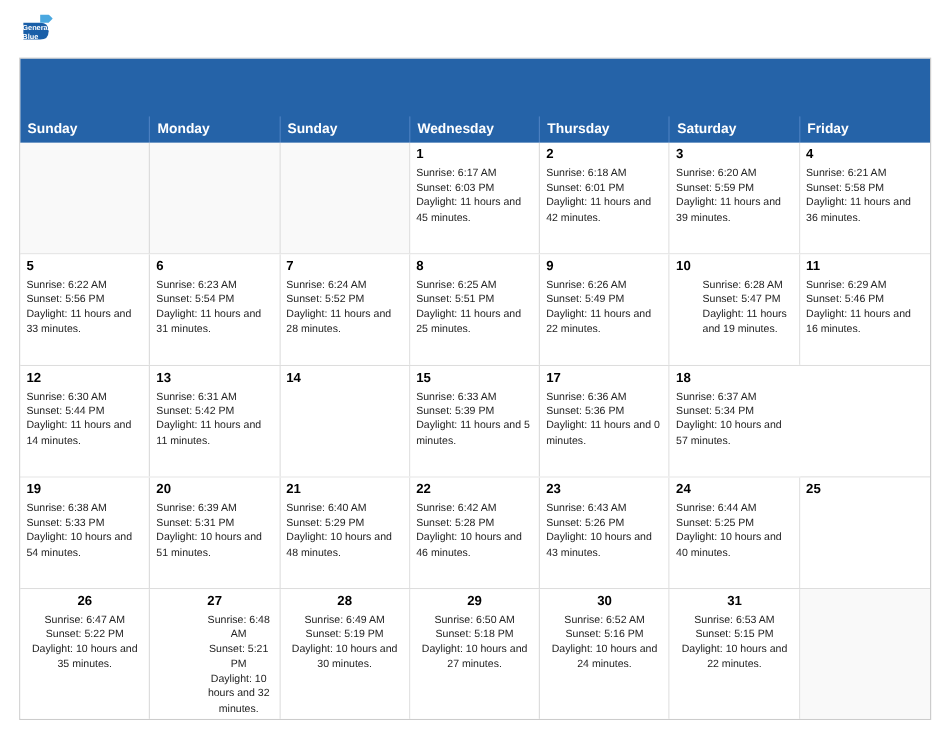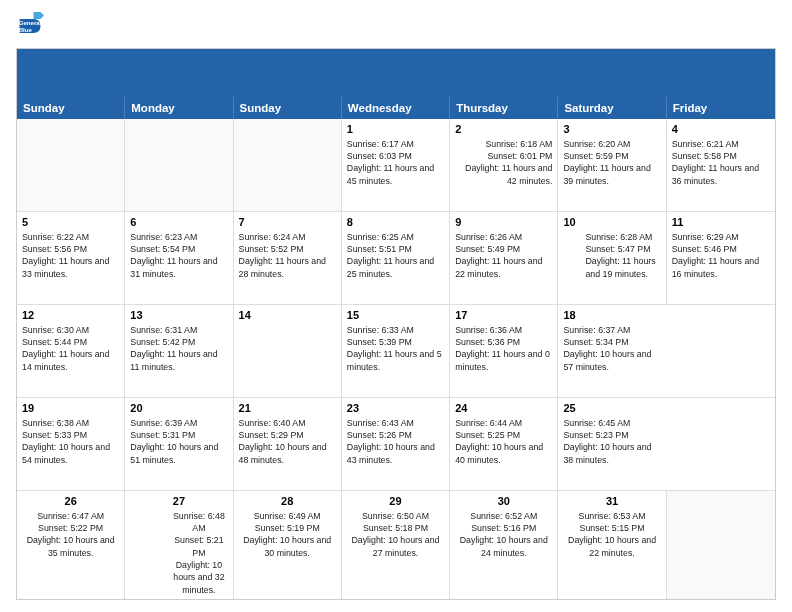--- a/index.html
+++ b/index.html
@@ -137,21 +137,21 @@
           <div class="cal-cell empty"></div>
           <div class="cal-cell empty"></div>
           <div class="cal-cell">
             <span class="day-num">1</span>
             <div class="cell-text" style="white-space: pre-line;">Sunrise: 6:17 AM
 Sunset: 6:03 PM
 Daylight: 11 hours and 45 minutes.</div>
           </div>
           <div class="cal-cell">
             <span class="day-num">2</span>
-            <div class="cell-text" style="white-space: pre-line; text-align: right;">Sunrise: 6:18 AM
+            <div class="cell-text" style="white-space: pre-line;">Sunrise: 6:18 AM
 Sunset: 6:01 PM
 Daylight: 11 hours and 42 minutes.</div>
           </div>
           <div class="cal-cell">
             <span class="day-num">3</span>
             <div class="cell-text" style="white-space: pre-line;">Sunrise: 6:20 AM
 Sunset: 5:59 PM
 Daylight: 11 hours and 39 minutes.</div>
           </div>
           <div class="cal-cell">
@@ -253,36 +253,39 @@
 Sunset: 5:31 PM
 Daylight: 10 hours and 51 minutes.</div>
           </div>
           <div class="cal-cell">
             <span class="day-num">21</span>
             <div class="cell-text" style="white-space: pre-line;">Sunrise: 6:40 AM
 Sunset: 5:29 PM
 Daylight: 10 hours and 48 minutes.</div>
           </div>
           <div class="cal-cell">
+            <span class="day-num">22</span>
+            <div class="cell-text" style="white-space: pre-line;">Sunrise: 6:42 AM
+Sunset: 5:28 PM
+Daylight: 10 hours and 46 minutes.</div>
+          </div>
+          <div class="cal-cell">
             <span class="day-num">23</span>
             <div class="cell-text" style="white-space: pre-line;">Sunrise: 6:43 AM
 Sunset: 5:26 PM
 Daylight: 10 hours and 43 minutes.</div>
           </div>
           <div class="cal-cell">
             <span class="day-num">24</span>
             <div class="cell-text" style="white-space: pre-line;">Sunrise: 6:44 AM
 Sunset: 5:25 PM
 Daylight: 10 hours and 40 minutes.</div>
           </div>
           <div class="cal-cell">
             <span class="day-num">25</span>
-            <div class="cell-text" style="white-space: pre-line;">Sunrise: 6:45 AM
-Sunset: 5:23 PM
-Daylight: 10 hours and 38 minutes.</div>
           </div>
         </div>
         <div class="cal-row">
           <div class="cal-cell">
             <span class="day-num">26</span>
             <div class="cell-text" style="white-space: pre-line;">Sunrise: 6:47 AM
 Sunset: 5:22 PM
 Daylight: 10 hours and 35 minutes.</div>
           </div>
           <div class="cal-cell">

